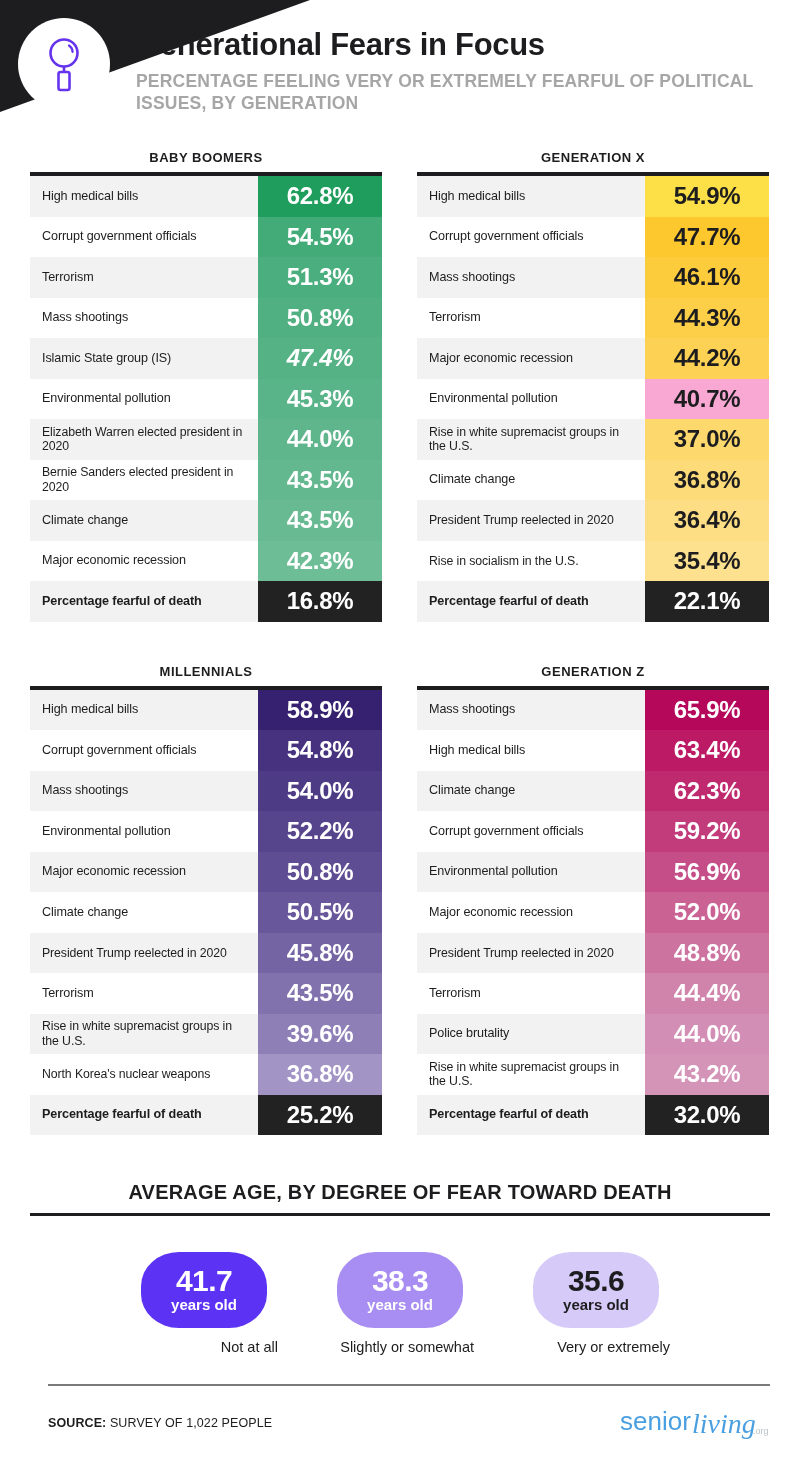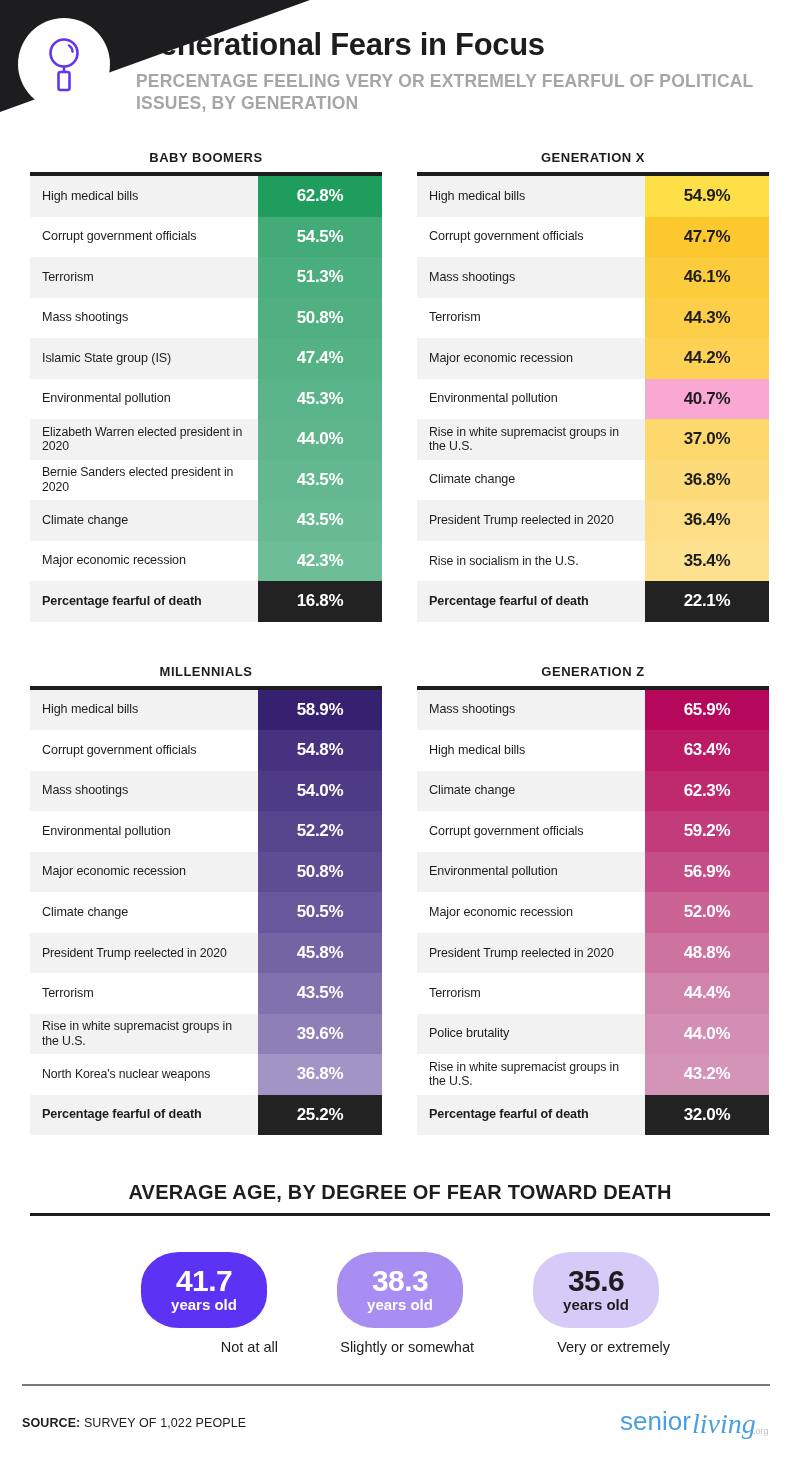--- a/index.html
+++ b/index.html
@@ -112,21 +112,21 @@
     line-height: 1.17;
     letter-spacing: -0.1px;
   }
   .row-label.two-line { font-size: 12.3px; }
 
   .row-value {
     width: 124px;
     display: flex;
     align-items: center;
     justify-content: center;
-    font-size: 17px;
+    font-size: 24px;
     font-weight: bold;
     letter-spacing: -0.3px;
   }
   .row-value.light { color: #ffffff; }
   .row-value.dark  { color: #1d1d1f; }
 
   .row.death .row-label { font-weight: bold; }
   .row.death .row-value {
     background: #222222 !important;
     color: #ffffff;
@@ -185,21 +185,21 @@
   .pill-caption {
     margin-top: 11px;
     font-size: 14.5px;
     color: #1d1d1f;
     line-height: 1.2;
   }
 
   
   .footer {
     position: absolute;
-    left: 22px;
+    left: 48px;
     right: 30px;
     bottom: 30px;
   }
   .footer-rule {
     height: 2px;
     background: #7a7a7a;
     width: 100%;
   }
   .footer-inner {
     display: flex;
@@ -255,21 +255,21 @@
             <div class="row alt">
               <div class="row-label">Terrorism</div>
               <div class="row-value light" style="background: rgb(75, 174, 126);">51.3%</div>
             </div>
             <div class="row plain">
               <div class="row-label">Mass shootings</div>
               <div class="row-value light" style="background: rgb(80, 176, 129);">50.8%</div>
             </div>
             <div class="row alt">
               <div class="row-label">Islamic State group (IS)</div>
-              <div class="row-value light" style="background: rgb(85, 178, 133);">47.4%</div>
+              <div class="row-value light" style="background: rgb(85, 178, 133); font-style: italic;">47.4%</div>
             </div>
             <div class="row plain">
               <div class="row-label">Environmental pollution</div>
               <div class="row-value light" style="background: rgb(90, 180, 137);">45.3%</div>
             </div>
             <div class="row alt">
               <div class="row-label two-line">Elizabeth Warren elected president in 2020</div>
               <div class="row-value light" style="background: rgb(95, 182, 140);">44.0%</div>
             </div>
             <div class="row plain">

